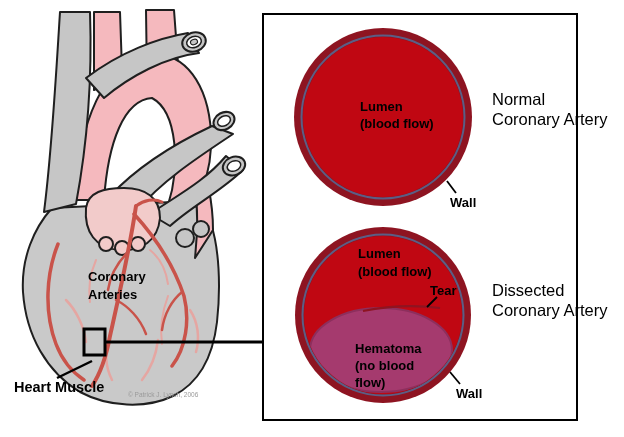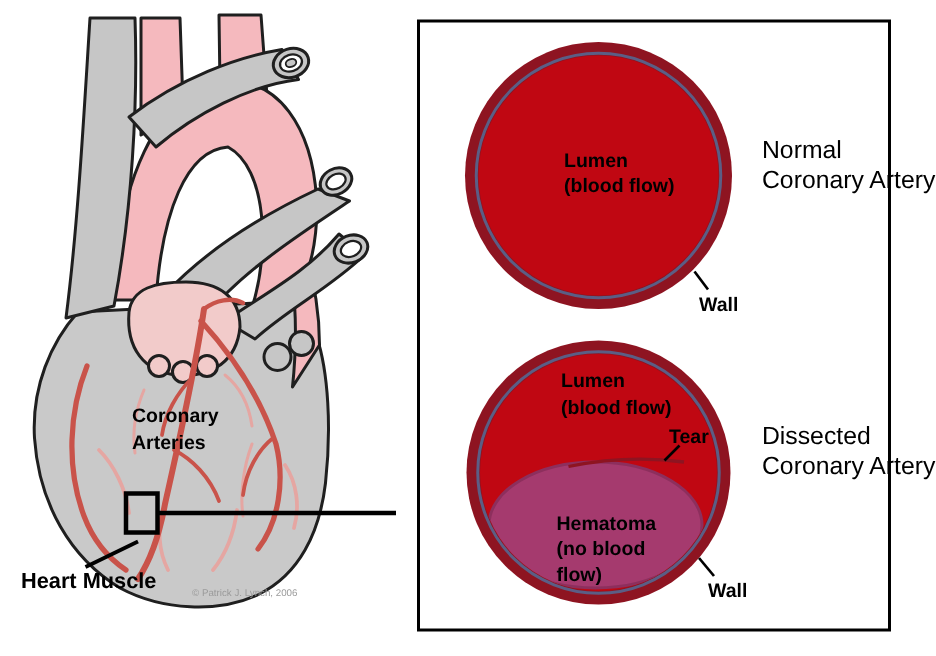--- a/index.html
+++ b/index.html
@@ -16,21 +16,20 @@
     position: absolute;
     left: 0; top: 0;
     width: 624px; height: 437px;
   }
   #artery-panel {
     position: absolute;
     left: 262px; top: 13px;
     width: 316px; height: 408px;
     border: 2px solid #000000;
     background: #ffffff;
-    margin-left: 16px;
   }
   #panel-svg { position: absolute; left: 0; top: 0; width: 354px; height: 404px; }
   text { fill: #000000; }
   .lbl-bold { font-weight: bold; font-size: 13px; }
   .lbl-bold-lg { font-weight: bold; font-size: 14.5px; }
   .lbl-title { font-weight: normal; font-size: 16.5px; }
   .lbl-credit { font-size: 6.5px; fill: #9a9a9a; font-weight: normal; }
 </style>
 </head>
 <body>

